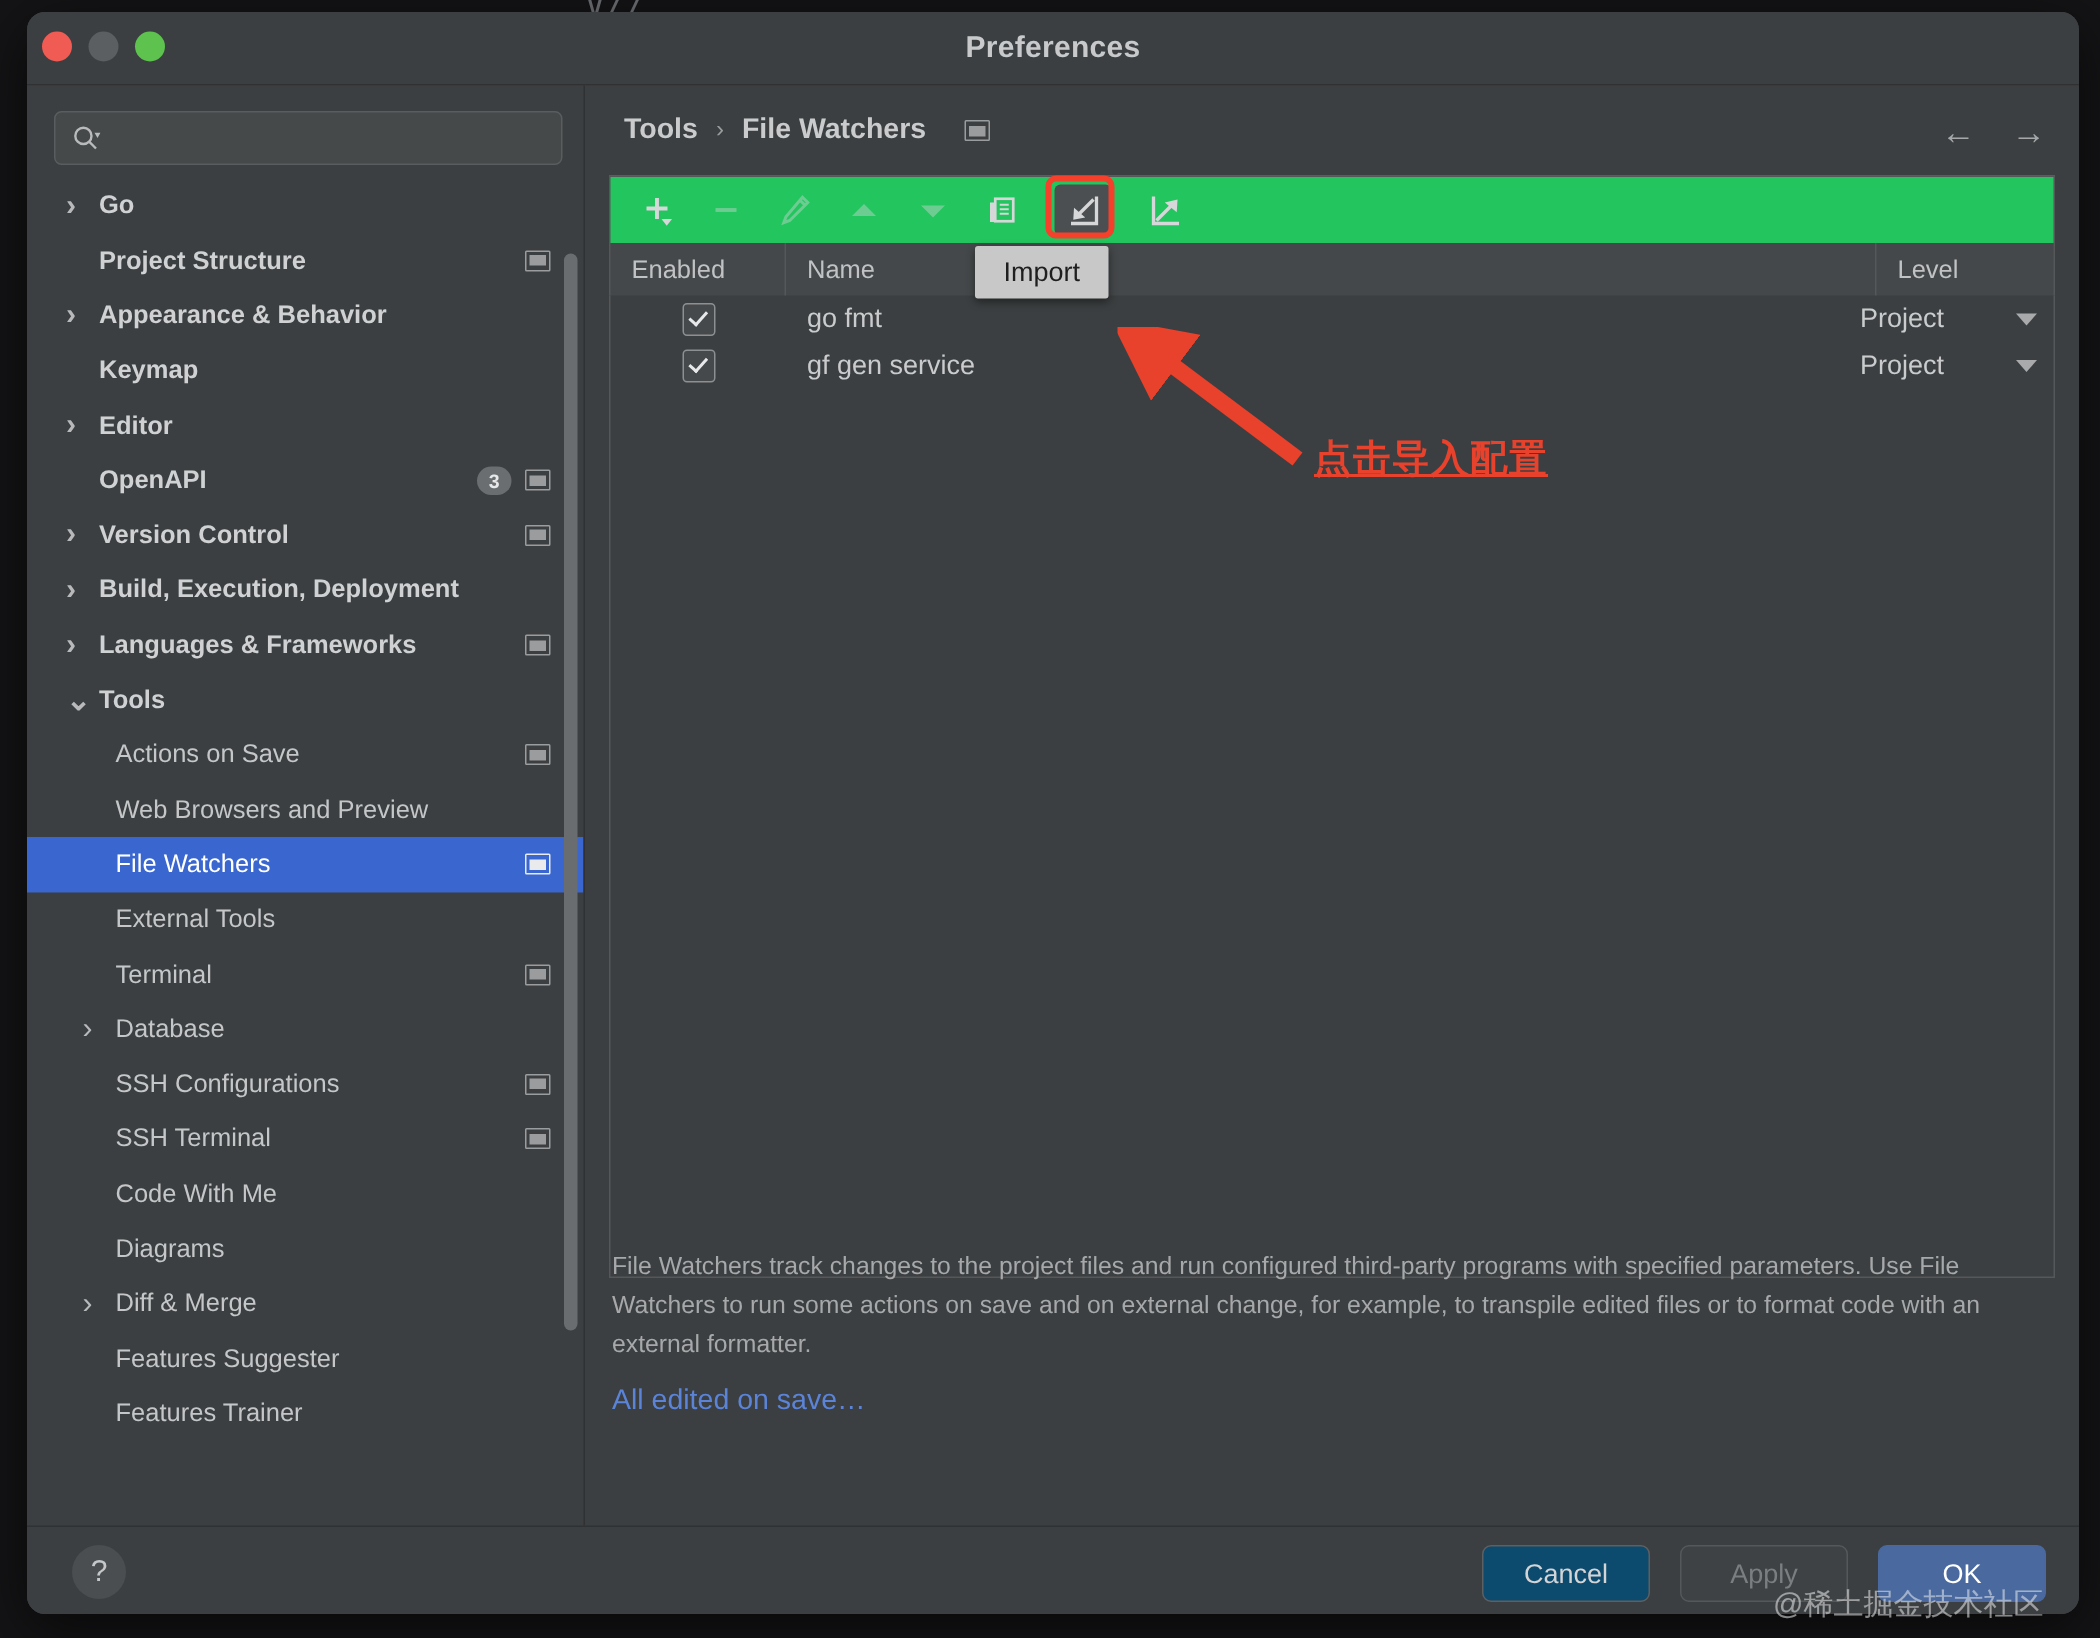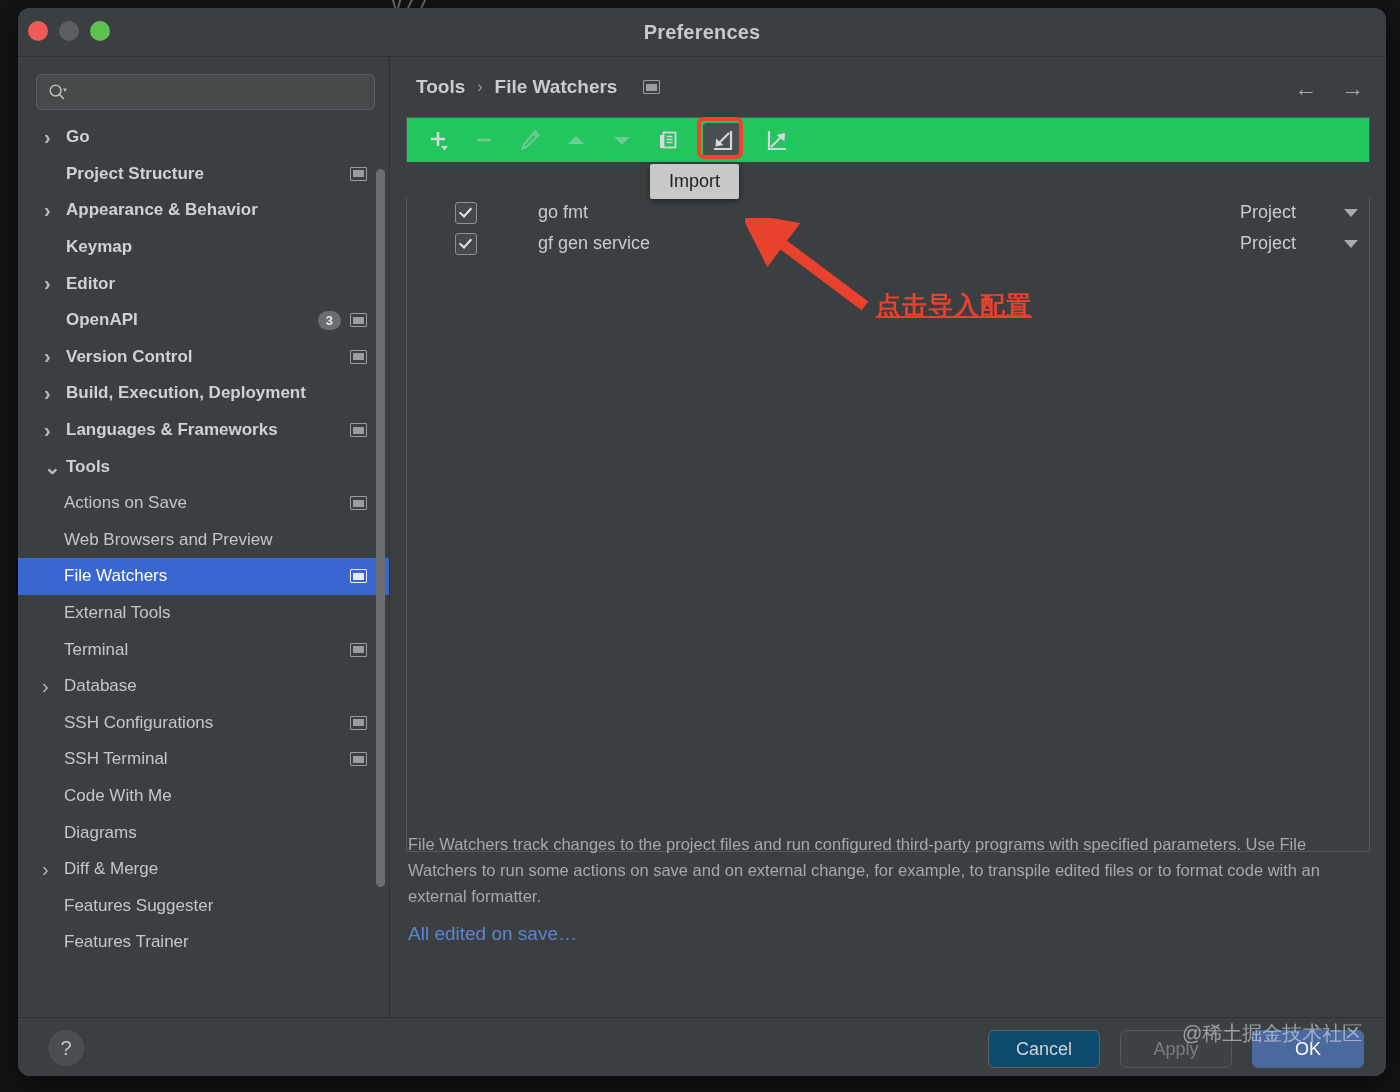--- a/index.html
+++ b/index.html
@@ -127,21 +127,21 @@
   .tree-item.selected { background: #3a66cf; color: #ffffff; }
   .tree-item .twisty {
     width: 22px;
     flex: 0 0 22px;
     color: #b7b9bb;
     font-size: 13px;
     display: flex;
     align-items: center;
   }
   .tree-item .twisty.none { visibility: hidden; }
-  .tree-item.indent1 { padding-left: 50px; }
+  .tree-item.indent1 { padding-left: 63px; }
   .tree-item.indent1 .twisty { margin-left: -26px; }
   .label-txt { flex: 0 0 auto; }
   .trailing {
     position: absolute;
     right: 22px;
     display: flex;
     align-items: center;
     gap: 9px;
   }
   .badge {
@@ -411,21 +411,21 @@
   .anno-arrow {
     position: absolute;
     left: 745px;
     top: 218px;
     pointer-events: none;
   }
 
   .watermark {
     position: absolute;
     left: 1182px;
-    top: 1020px;
+    top: 1056px;
     color: rgba(235,236,238,0.55);
     font-size: 20px;
     white-space: nowrap;
     z-index: 40;
   }
 </style>
 </head>
 <body>
 
 <div id="root">
@@ -658,20 +658,25 @@
               <svg width="24" height="24" viewBox="0 0 24 24">
                 <polyline points="3,3 3,21 20,21" fill="none" stroke="#d5d7d9" stroke-width="2.2"></polyline>
                 <line x1="5" y1="19" x2="17" y2="7" stroke="#d5d7d9" stroke-width="2.2"></line>
                 <polygon points="19,5 18.5,13.5 10.5,7" fill="#d5d7d9"></polygon>
               </svg>
             </div>
 
             <div class="tooltip">Import</div>
           </div>
 
+          <div class="table-head">
+            <div class="th enabled-col">Enabled</div>
+            <div class="th name-col">Name</div>
+            <div class="th level-col">Level</div>
+          </div>
 
           <div class="table-body" id="table-body">
               <div class="trow">
                 <div class="cell-enabled">
                   <div class="checkbox"></div>
                 </div>
                 <div class="cell-name">go fmt</div>
                 <div class="cell-level">
                   <span>Project</span>
                   <span class="caret-down"></span>

